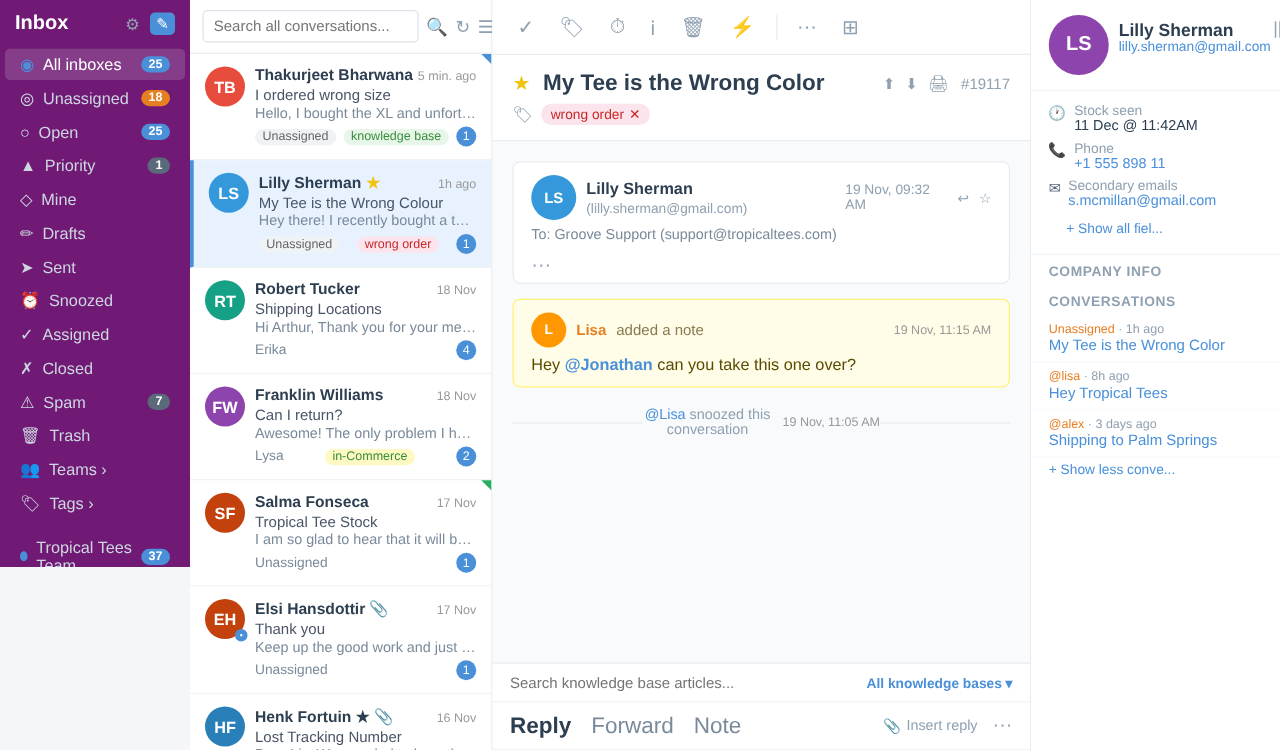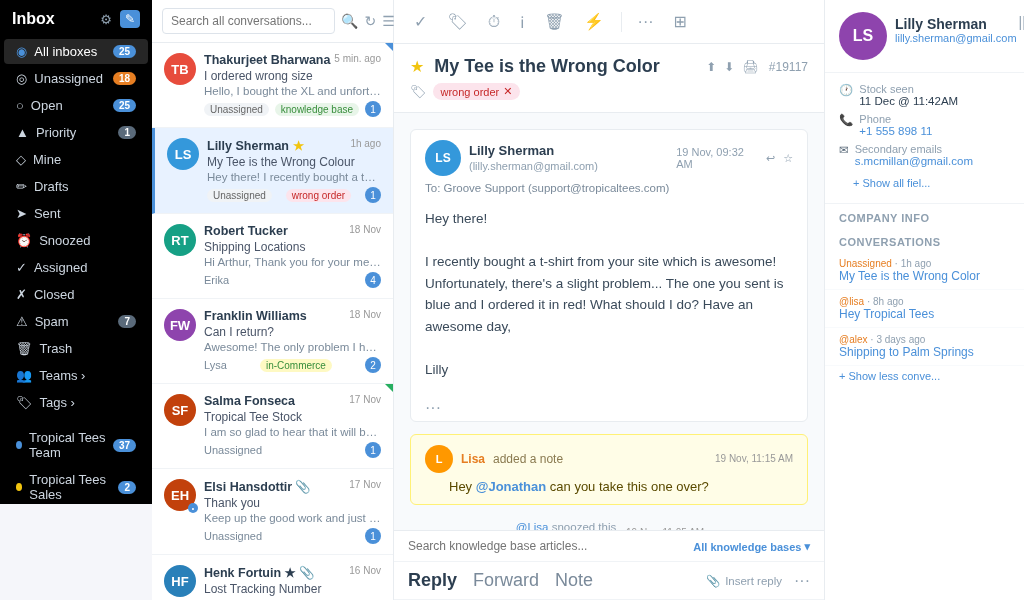--- a/index.html
+++ b/index.html
@@ -1,19 +1,19 @@
 <!DOCTYPE html>
 <html><head>
   <meta charset="utf-8">
   <style>
     * { box-sizing: border-box; margin: 0; padding: 0; }
     body { font-family: -apple-system, BlinkMacSystemFont, 'Segoe UI', sans-serif; font-size: 13px; background: #f5f6fa; display: flex; height: 600px; overflow: hidden; }
 
     
-    #sidebar { width: 152px; background: #000000; color: #cdd6e0; display: flex; flex-direction: column; height: 504px; overflow-y: auto; flex-shrink: 0; }
+    #sidebar { width: 152px; background: #701a75; color: #cdd6e0; display: flex; flex-direction: column; height: 453px; overflow-y: auto; flex-shrink: 0; }
     .sidebar-header { padding: 10px 12px; display: flex; align-items: center; justify-content: space-between; }
     .sidebar-title { color: #fff; font-size: 16px; font-weight: 700; }
     .sidebar-icons { display: flex; gap: 8px; align-items: center; color: #8fa0b0; }
     .sidebar-item { display: flex; align-items: center; justify-content: space-between; padding: 5px 12px; cursor: pointer; border-radius: 4px; margin: 1px 4px; }
     .sidebar-item.active { background: rgba(255,255,255,0.15); color: #fff; }
     .sidebar-item-left { display: flex; align-items: center; gap: 7px; }
     .sidebar-item-label { font-size: 13px; }
     .badge { background: #4a90d9; color: #fff; border-radius: 10px; font-size: 10px; padding: 1px 6px; font-weight: 600; }
     .badge.orange { background: #e67e22; }
     .badge.gray { background: #5a6a7a; }
@@ -23,21 +23,21 @@
     .sidebar-divider { height: 1px; background: rgba(255,255,255,0.07); margin: 4px 0; }
 
     
     #conv-list { width: 242px; background: #fff; border-right: 1px solid #e8ecf0; display: flex; flex-direction: column; height: 600px; flex-shrink: 0; }
     .conv-search { padding: 8px 10px; border-bottom: 1px solid #e8ecf0; display: flex; align-items: center; gap: 6px; }
     .conv-search input { flex: 1; border: 1px solid #dde3ea; border-radius: 4px; padding: 5px 8px; font-size: 12px; color: #666; outline: none; }
     .conv-search-icons { display: flex; gap: 6px; color: #8fa0b0; font-size: 14px; }
     .conv-items { flex: 1; overflow-y: auto; }
     .conv-item { padding: 10px 12px; border-bottom: 1px solid #f0f3f6; cursor: pointer; position: relative; }
     .conv-item.active { background: #e8f2ff; border-left: 3px solid #4a90d9; }
-    .conv-item-header { display: flex; align-items: flex-start; justify-content: space-between; margin-bottom: 2px; }
+    .conv-item-header { display: flex; align-items: flex-end; justify-content: space-between; margin-bottom: 2px; }
     .conv-name { font-weight: 600; font-size: 12.5px; color: #2c3e50; display: flex; align-items: center; gap: 4px; }
     .conv-time { font-size: 10px; color: #999; }
     .conv-subject { font-size: 12px; color: #4a90d9; font-weight: 500; margin-bottom: 2px; }
     .conv-subject.normal { color: #4a5568; }
     .conv-preview { font-size: 11.5px; color: #7a8a9a; white-space: nowrap; overflow: hidden; text-overflow: ellipsis; }
     .conv-footer { display: flex; align-items: center; justify-content: space-between; margin-top: 4px; }
     .conv-tag { font-size: 10px; padding: 1px 6px; border-radius: 10px; }
     .tag-unassigned { background: #f0f3f6; color: #666; }
     .tag-kb { background: #e8f5e9; color: #388e3c; }
     .tag-wrong { background: #fce4ec; color: #c62828; }
@@ -72,21 +72,21 @@
     .message-to { font-size: 11.5px; color: #7a8a9a; padding: 0 14px 6px; }
     .message-body { padding: 8px 14px 14px; font-size: 13.5px; color: #3a4a5a; line-height: 1.6; }
     .message-ellipsis { padding: 4px 14px; color: #8fa0b0; font-size: 16px; }
 
     .note-card { background: #fffde7; border: 1px solid #fff176; border-radius: 6px; margin-bottom: 12px; padding: 10px 14px; }
     .note-header { display: flex; align-items: center; gap: 8px; margin-bottom: 6px; }
     .note-avatar { width: 28px; height: 28px; border-radius: 50%; background: #ff9800; display: flex; align-items: center; justify-content: center; color: #fff; font-size: 11px; font-weight: 700; }
     .note-author { font-size: 12px; color: #e67e22; font-weight: 600; }
     .note-action { font-size: 12px; color: #8a7a50; }
     .note-time { font-size: 10px; color: #999; margin-left: auto; }
-    .note-body { font-size: 13px; color: #5a4a00; margin-left: 24px; }
+    .note-body { font-size: 13px; color: #5a4a00; }
     .mention { color: #4a90d9; font-weight: 600; }
 
     .activity-row { display: flex; align-items: center; justify-content: space-between; padding: 4px 0; font-size: 11.5px; color: #8fa0b0; }
     .activity-text { flex: 1; text-align: center; }
     .activity-name { color: #4a90d9; font-weight: 500; }
 
     .reply-area { background: #fff; border-top: 1px solid #e8ecf0; }
     .kb-search { padding: 8px 14px; border-bottom: 1px solid #f0f3f6; display: flex; align-items: center; justify-content: space-between; }
     .kb-search input { border: none; outline: none; font-size: 12px; color: #888; flex: 1; background: transparent; }
     .kb-dropdown { font-size: 11px; color: #4a90d9; display: flex; align-items: flex-end; gap: 3px; cursor: pointer; font-weight: bold; }
@@ -444,27 +444,20 @@
             </div>
           </div>
         </div>
         <div class="message-meta">
           <span>19 Nov, 09:32 AM</span>
           <span>↩</span>
           <span>☆</span>
         </div>
       </div>
       <div class="message-to">To: Groove Support (support@tropicaltees.com)</div>
-      <div class="message-body">
-        <p>Hey there!</p>
-        <br>
-        <p>I recently bought a t-shirt from your site which is awesome! Unfortunately, there's a slight problem... The one you sent is blue and I ordered it in red! What should I do? Have an awesome day,</p>
-        <br>
-        <p>Lilly</p>
-      </div>
       <div class="message-ellipsis">···</div>
     </div>
 
     <div class="note-card">
       <div class="note-header">
         <div class="note-avatar">L</div>
         <span class="note-author">Lisa</span>
         <span class="note-action">added a note</span>
         <span class="note-time">19 Nov, 11:15 AM</span>
       </div>

